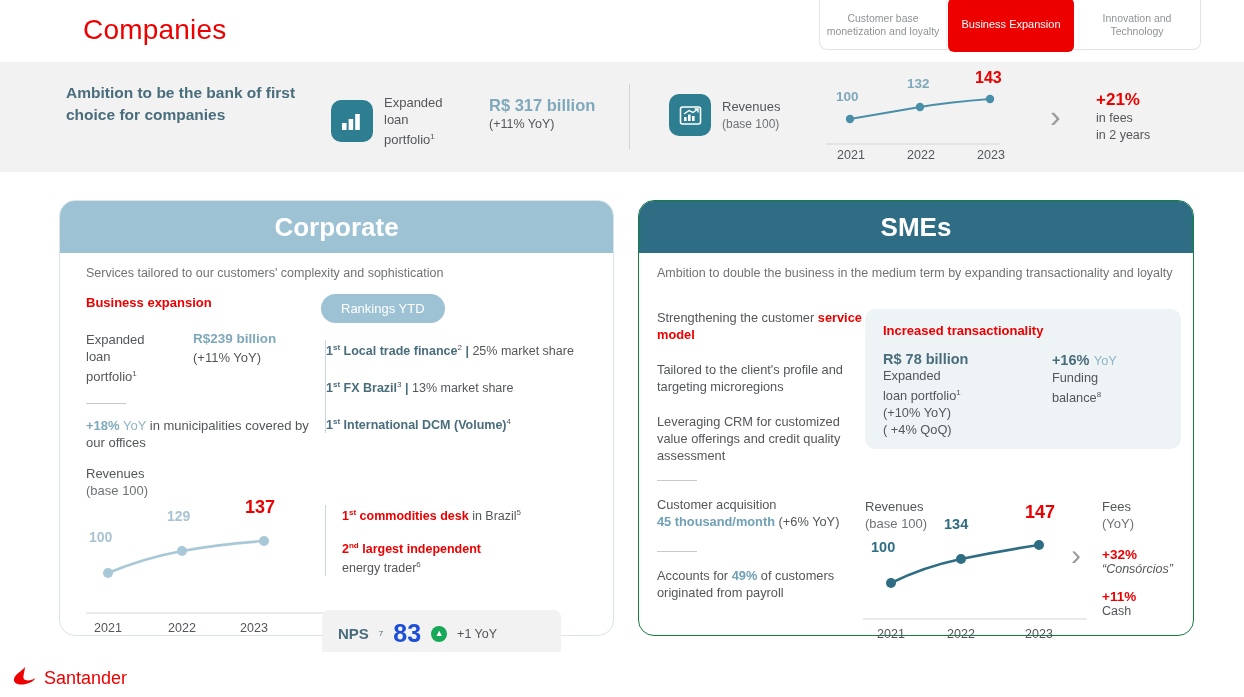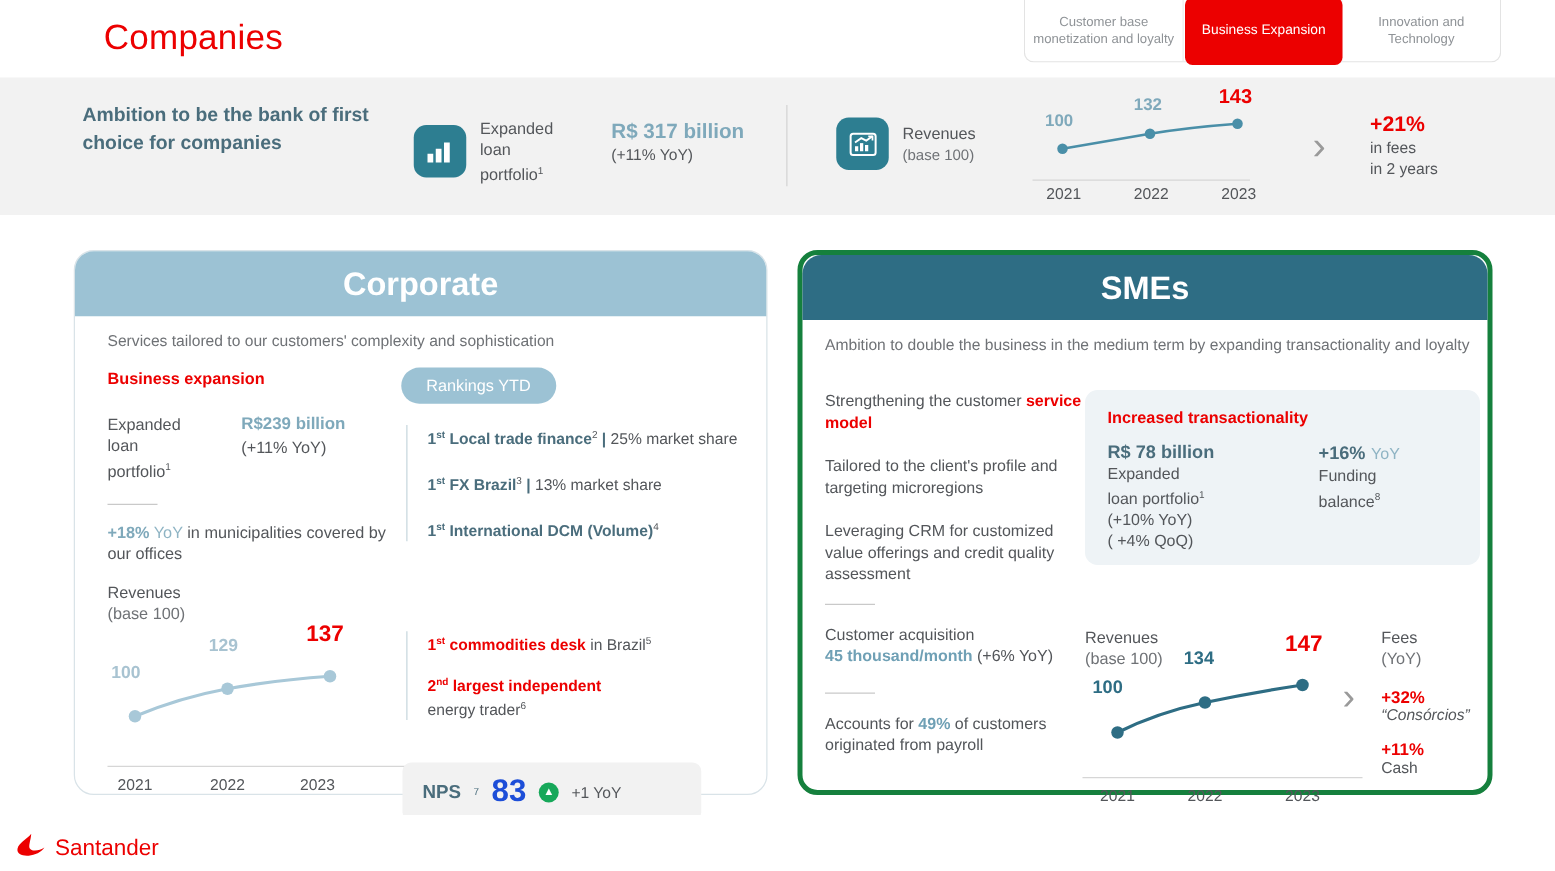--- a/index.html
+++ b/index.html
@@ -66,21 +66,21 @@
     position:absolute;left:1050px;top:98px;font-size:32px;color:#9a9a9a;
     font-family:"Liberation Sans",sans-serif;font-weight:300;
   }
   .hdr-right{position:absolute;left:1096px;top:90px;}
   .hdr-right .pct{font-size:17px;font-weight:bold;color:#ec0000;}
   .hdr-right .ln{font-size:12.5px;color:#53565a;line-height:17px;}
 
   
   .panel{position:absolute;top:200px;height:436px;border-radius:16px;box-sizing:border-box;}
   .panel.corp{left:59px;width:555px;border:1px solid #d9e3e8;background:#fff;}
-  .panel.sme{left:638px;width:556px;border:4px solid #15803d;background:#fff;}
+  .panel.sme{left:638px;width:556px;border:1px solid #15803d;background:#fff;}
   .panel-head{
     height:52px;border-top-left-radius:15px;border-top-right-radius:15px;
     display:flex;align-items:center;justify-content:center;
     color:#fff;font-size:26px;font-weight:bold;
   }
   .panel.corp .panel-head{background:#9cc2d4;}
   .panel.sme  .panel-head{background:#2e6d84;}
   .panel-body{position:relative;padding:0;height:392px;}
 
   .lead{font-size:12.5px;color:#6f7276;line-height:17px;}
@@ -88,21 +88,21 @@
   .biz-exp{font-size:13px;font-weight:bold;color:#ec0000;}
   .lbl{font-size:13px;color:#53565a;line-height:17px;}
   .blue-b{color:#7fa9bb;font-weight:bold;}
   .rule{width:40px;height:1px;background:#c9c9c9;}
 
   
   .rank-pill{
     display:inline-block;background:#9cc2d4;color:#fff;
     border-radius:17px;padding:7px 20px;font-size:13px;
   }
-  .rank-list{border-left:1px solid #c8d7de;padding-left:16px;}
+  .rank-list{border-left:1px solid #c8d7de;}
   .rank-item{font-size:12.5px;color:#53565a;line-height:16px;margin-bottom:18px;}
   .rk-num{color:#4a6d7c;font-weight:bold;}
   .rk-name{color:#4a6d7c;font-weight:bold;}
   .sup{font-size:8px;vertical-align:super;}
 
   .red-b{color:#ec0000;font-weight:bold;}
   .red-line{border-left:1px solid #c8d7de;padding-left:16px;}
 
   .nps-box{
     background:#f2f2f2;border-radius:7px;display:flex;align-items:center;

